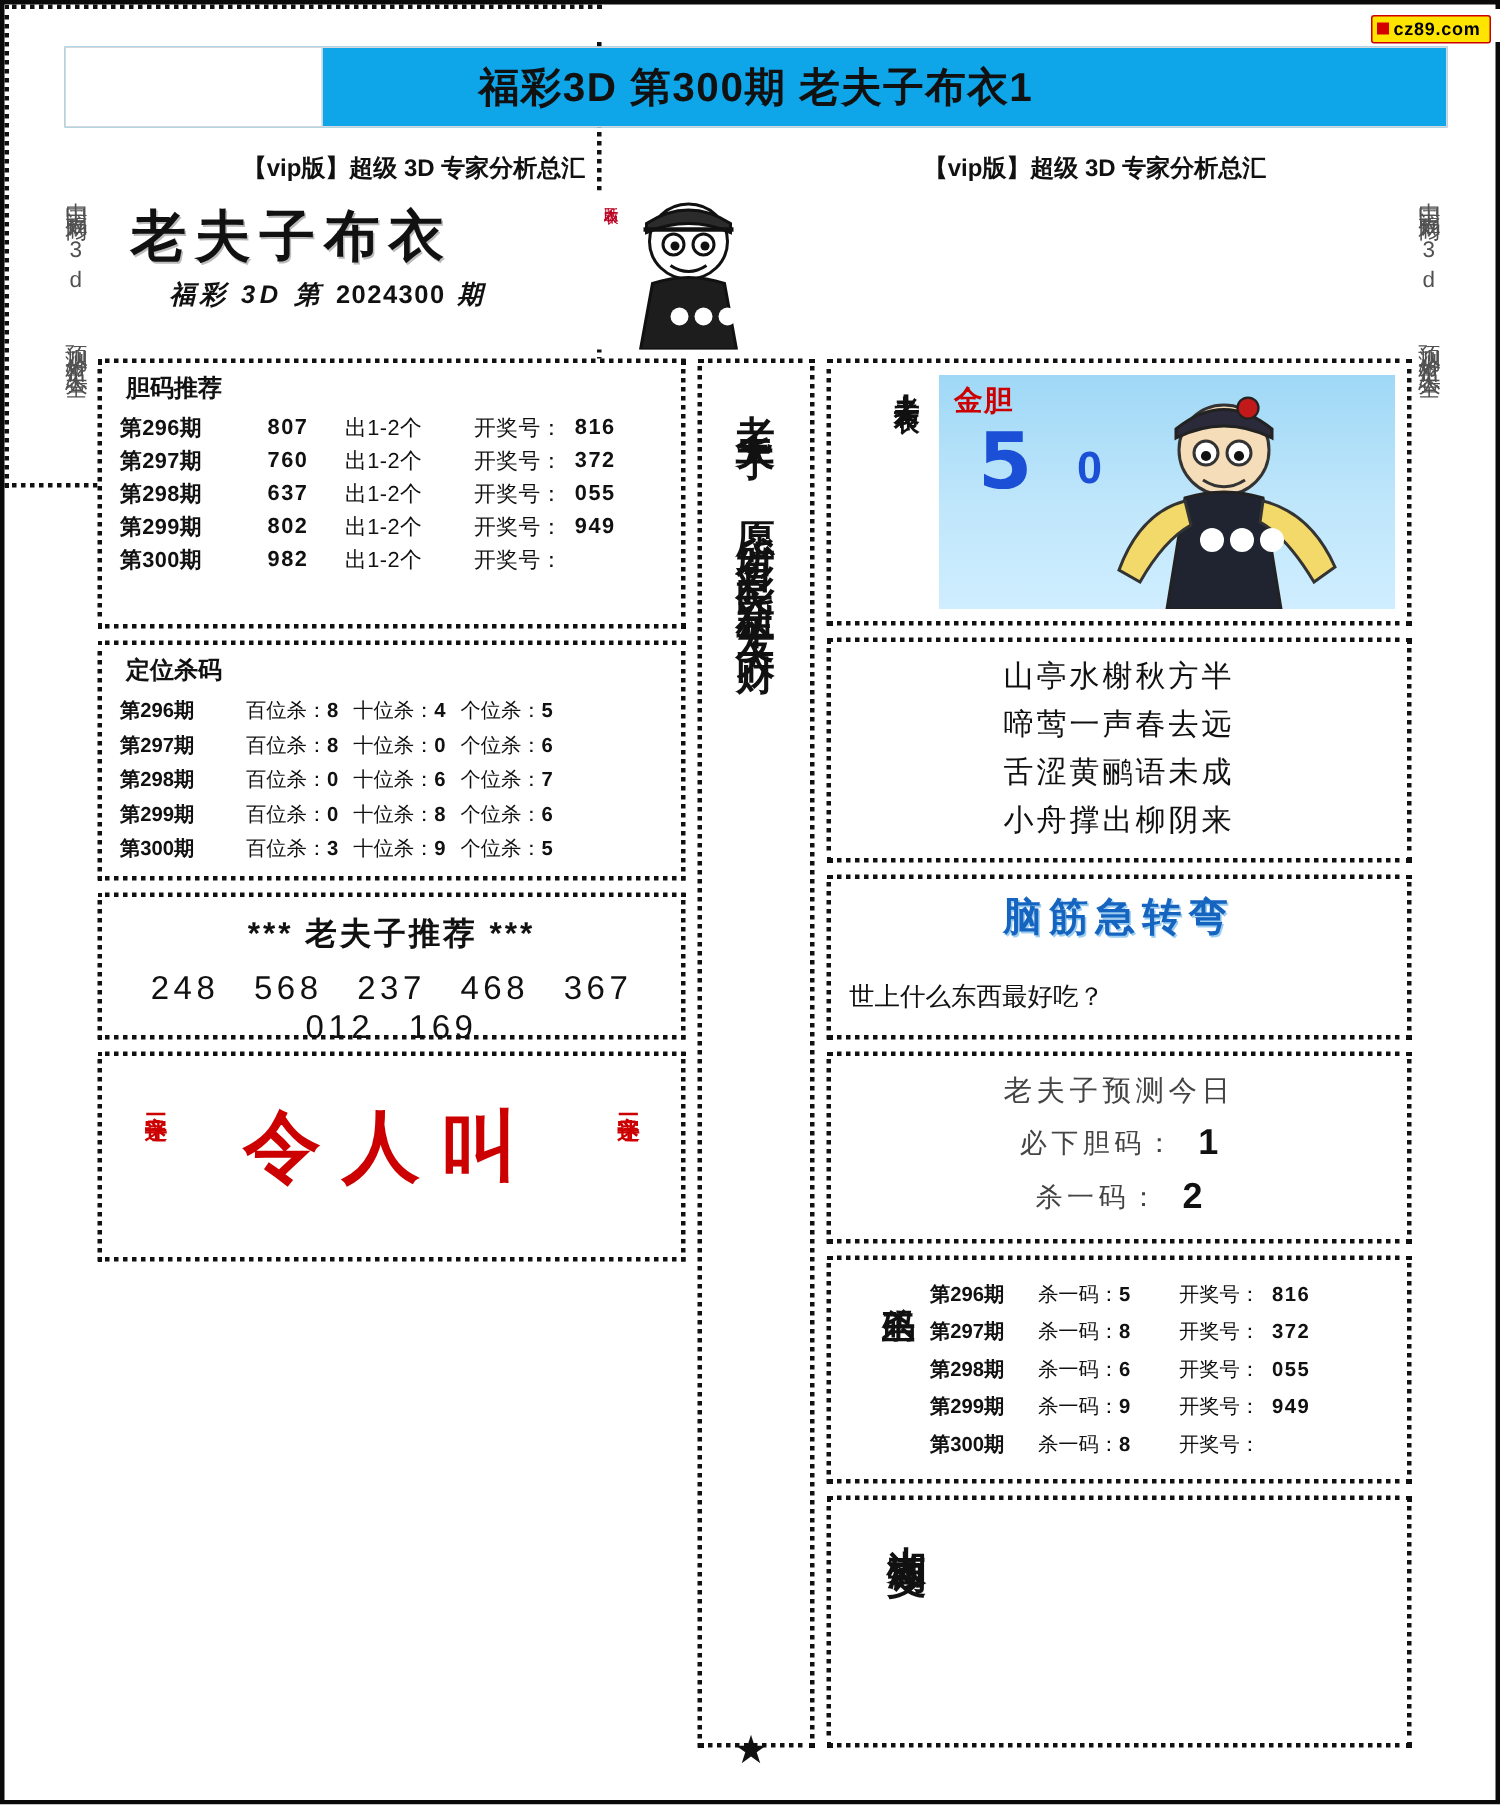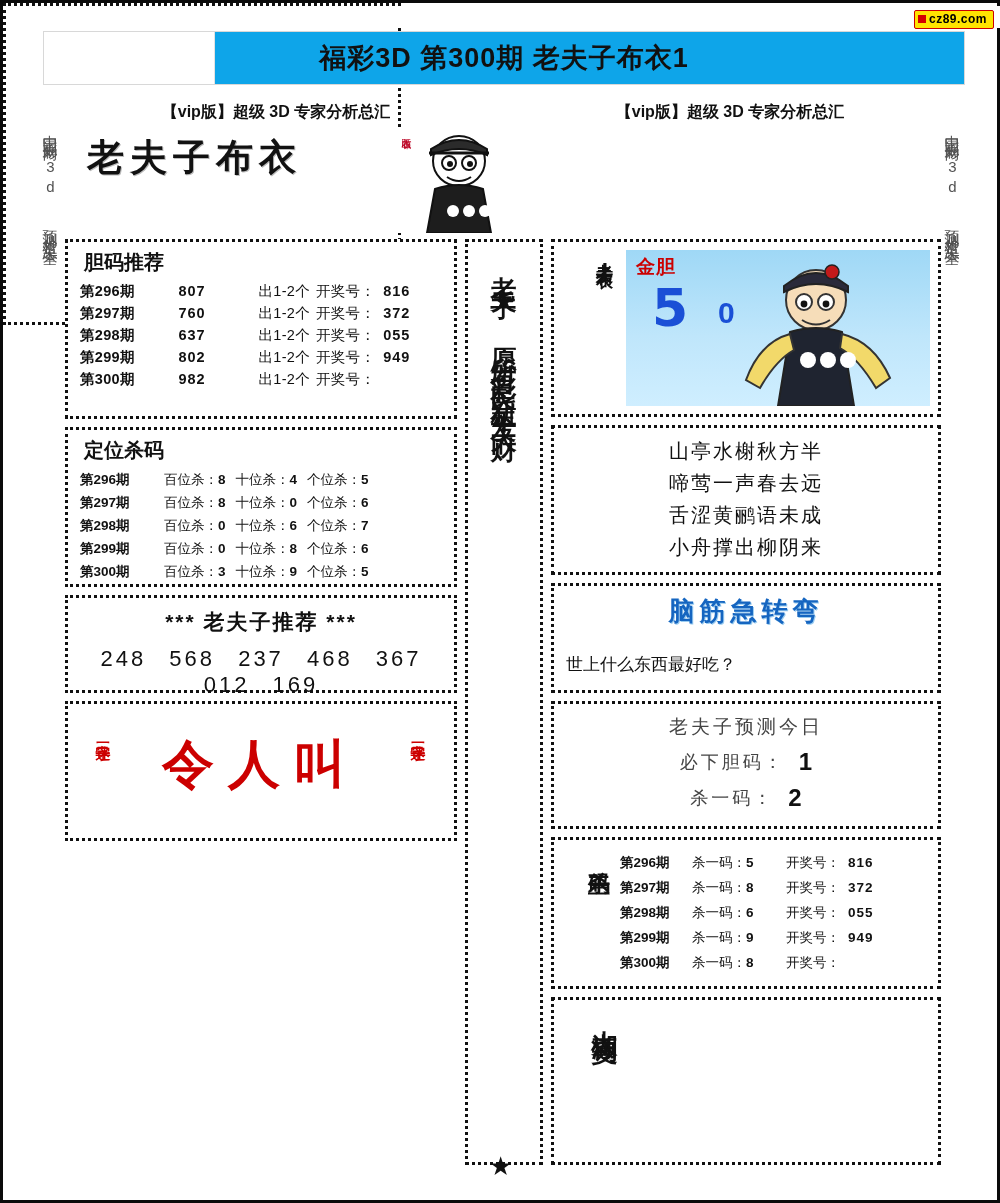--- a/index.html
+++ b/index.html
@@ -106,30 +106,30 @@
   .box-tuijian{
     left:62px;top:592px;width:392px;height:98px;
   }
   .box-sanzi{
     left:62px;top:698px;width:392px;height:140px;
   }
   .box-blank-left{
     left:62px;top:846px;width:392px;height:316px;border:3px dotted #111;
   }
   .sec-title{
-    font-size:20px;font-weight:bold;color:#111;margin:7px 0 4px 16px;
+    font-size:16px;font-weight:bold;color:#111;margin:7px 0 4px 16px;
   }
   .rowline{
     display:flex;align-items:center;font-size:14.5px;color:#111;
     padding:1.5px 0 1.5px 12px;
     letter-spacing:.3px;
   }
   .rowline .issue{width:74px;font-weight:bold;}
   .rowline .code{width:76px;text-align:center;font-weight:bold;letter-spacing:1px;}
-  .rowline .out{width:80px;text-align:right;}
+  .rowline .out{width:80px;}
   .rowline .kj{margin-left:6px;}
   .rowline .kjnum{margin-left:8px;font-weight:bold;letter-spacing:1px;}
   
   .dwrow{
     display:flex;align-items:center;font-size:13.5px;color:#111;
     padding:2.5px 0 2.5px 12px;
   }
   .dwrow .issue{width:74px;font-weight:bold;}
   .dwrow .seg{margin-left:10px;}
   .dwrow .seg b{font-weight:bold;}
@@ -282,20 +282,25 @@
       <span class="vip">【vip版】</span>
       <span>超级 3D 专家分析总汇</span>
     </div>
   </div>
 
   <div class="sidecol left">中国福彩网 3d 预测分析汇总大全</div>
   <div class="sidecol right">中国福彩网 3d 预测分析汇总大全</div>
 
   <div class="dotted banner">
     <div class="brand">老夫子布衣</div>
+    <div class="brand-sub">
+      <span>福彩 3D 第</span>
+      <span class="num">2024300</span>
+      <span>期</span>
+    </div>
     <div class="mascot">
       <div class="stamp">布衣己版</div>
       <svg width="120" height="106" viewBox="0 0 120 106">
         <ellipse cx="64" cy="34" rx="26" ry="25" fill="#fff" stroke="#111" stroke-width="2"></ellipse>
         <path d="M36 22 Q64 4 92 22 L92 28 Q64 16 36 28 Z" fill="#2b2b2b" stroke="#111" stroke-width="2"></path>
         <path d="M34 26 h60" stroke="#111" stroke-width="3"></path>
         <circle cx="54" cy="36" r="7" fill="#fff" stroke="#111" stroke-width="2"></circle>
         <circle cx="74" cy="36" r="7" fill="#fff" stroke="#111" stroke-width="2"></circle>
         <circle cx="55" cy="37" r="3" fill="#111"></circle>
         <circle cx="75" cy="37" r="3" fill="#111"></circle>

